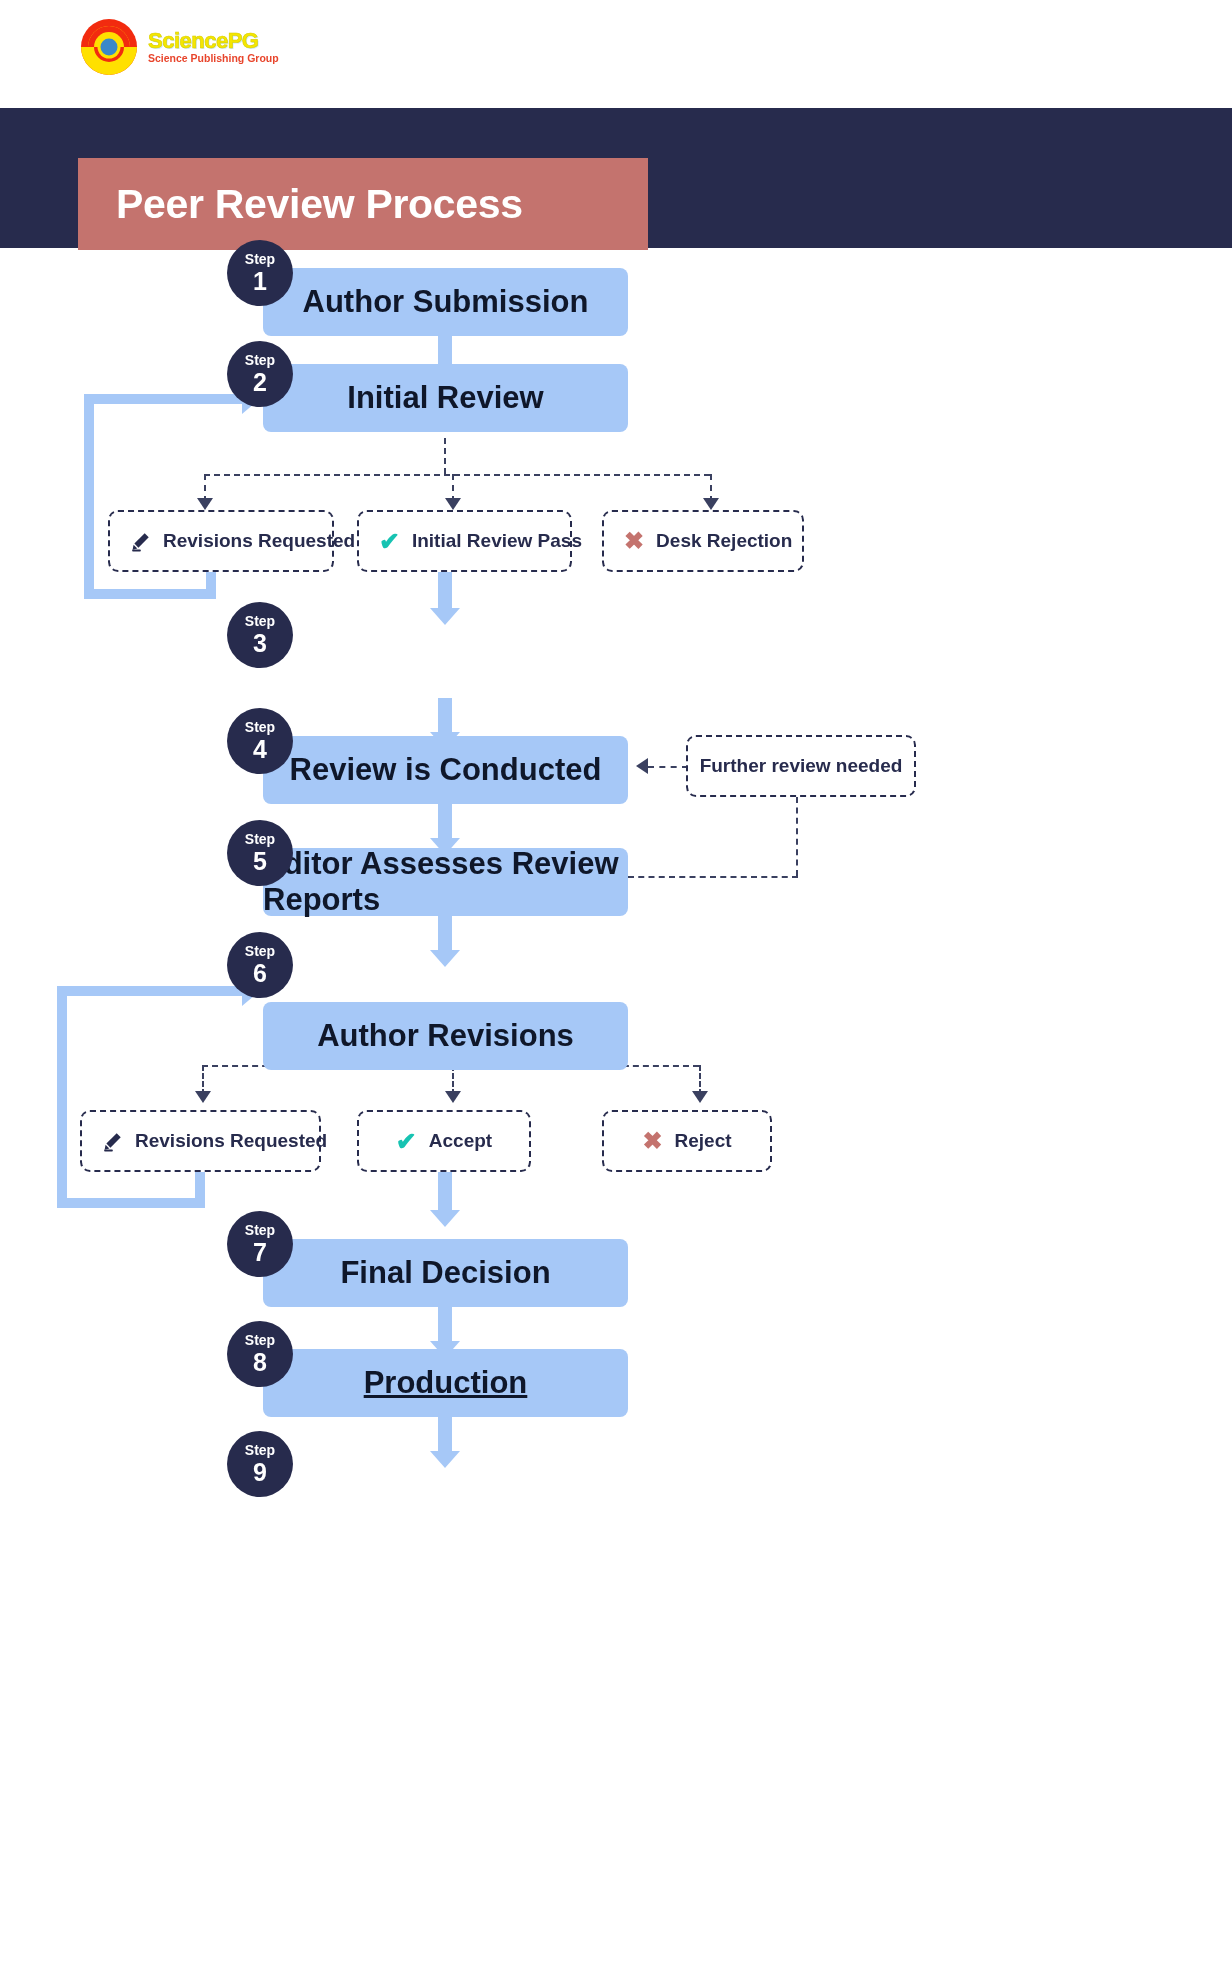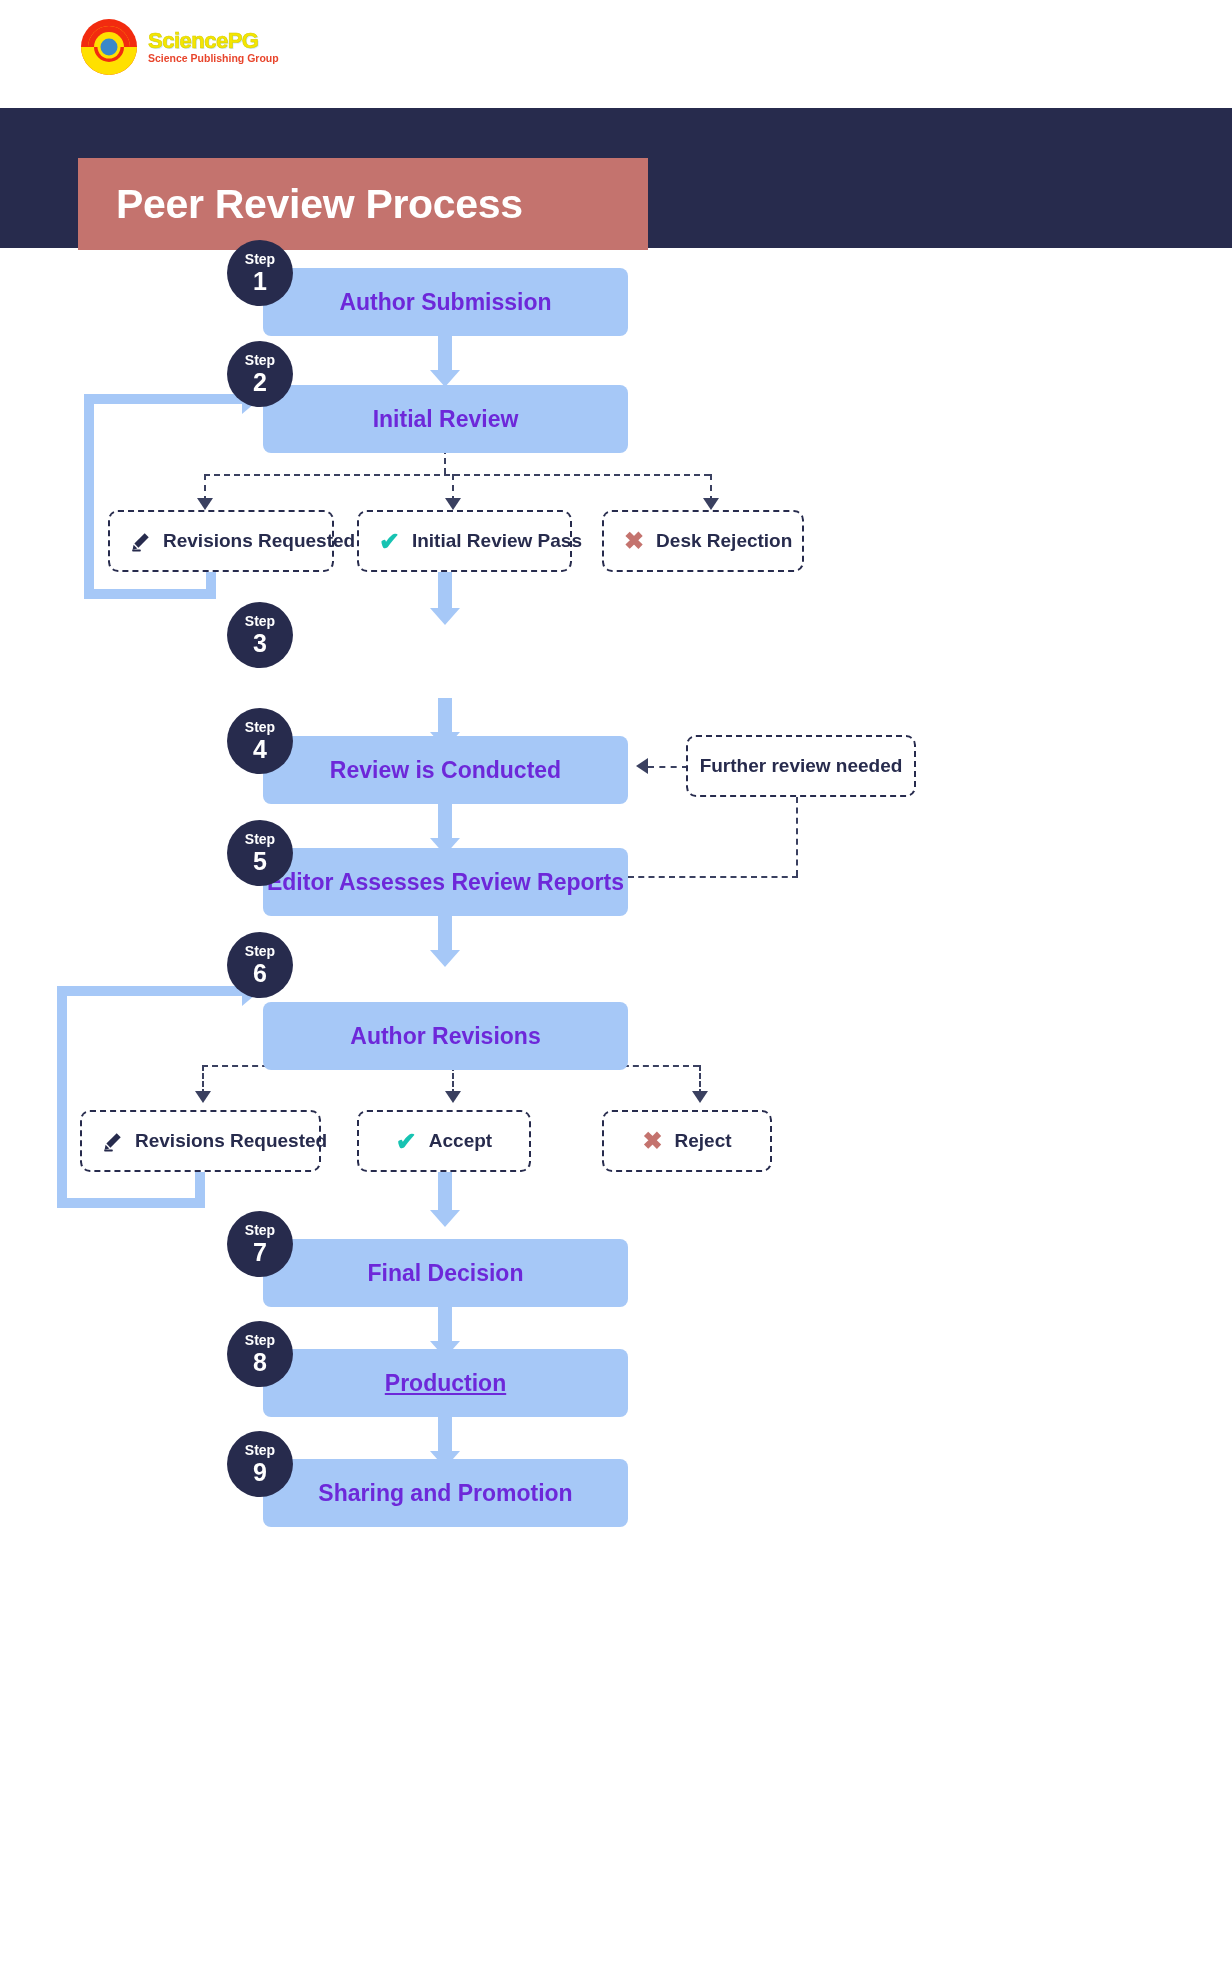--- a/index.html
+++ b/index.html
@@ -27,21 +27,21 @@
                background:#c4736e; display:flex; align-items:center; }
   .title-text { color:#ffffff; font-size:41px; font-weight:bold; padding-left:38px; letter-spacing:-0.3px; }
 
   
   .canvas { position:absolute; left:0; top:248px; width:1132px; height:1738px; }
 
   
   .step-box {
     position:absolute; height:68px; background:#a6c8f7; border-radius:8px;
     display:flex; align-items:center; justify-content:center;
-    color:#6d28d9; font-size:23px; font-weight:bold; z-index:3;
+    color:#0f172a; font-size:31px; font-weight:bold; z-index:3;
   }
   .step-badge {
     position:absolute; width:66px; height:66px; border-radius:50%;
     background:#272b4d; color:#ffffff; z-index:5;
     display:flex; flex-direction:column; align-items:center; justify-content:center; line-height:1;
   }
   .step-badge .lbl { font-size:14px; font-weight:bold; margin-bottom:3px; }
   .step-badge .num { font-size:25px; font-weight:bold; }
 
   
@@ -134,21 +134,21 @@
     <div class="step-box" style="left:263px; top:20px; width:365px;">
       <span>Author Submission</span>
     </div>
     <div class="arrow-v" style="left:438px; top:88px; height:38px;"></div>
     <div class="arrow-head-down" style="left:430px; top:122px;"></div>
 
     <div class="step-badge" style="left:227px; top:93px;">
       <span class="lbl">Step</span>
       <span class="num">2</span>
     </div>
-    <div class="step-box" style="left:263px; top:137px; width:365px;">
+    <div class="step-box" style="left:263px; top:116px; width:365px;">
       <span>Initial Review</span>
     </div>
 
     <div class="loop">
       <div class="seg" style="left:84px; top:146px; width:160px; height:10px;"></div>
       <div class="seg" style="left:84px; top:146px; width:10px; height:205px;"></div>
       <div class="seg" style="left:84px; top:341px; width:132px; height:10px;"></div>
       <div class="seg" style="left:206px; top:262px; width:10px; height:89px;"></div>
       <div class="head-right" style="left:242px; top:136px;"></div>
     </div>
@@ -288,18 +288,15 @@
     <div class="step-box" style="left:263px; top:1101px; width:365px;text-decoration:underline;">
       <span>Production</span>
     </div>
     <div class="arrow-v" style="left:438px; top:1169px; height:38px;"></div>
     <div class="arrow-head-down" style="left:430px; top:1203px;"></div>
 
     <div class="step-badge" style="left:227px; top:1183px;">
       <span class="lbl">Step</span>
       <span class="num">9</span>
     </div>
-    <div class="step-box" style="left:263px; top:1211px; width:365px;">
-      <span>Sharing and Promotion</span>
-    </div>
 
   </div>
 </div>
 
 </body></html>

